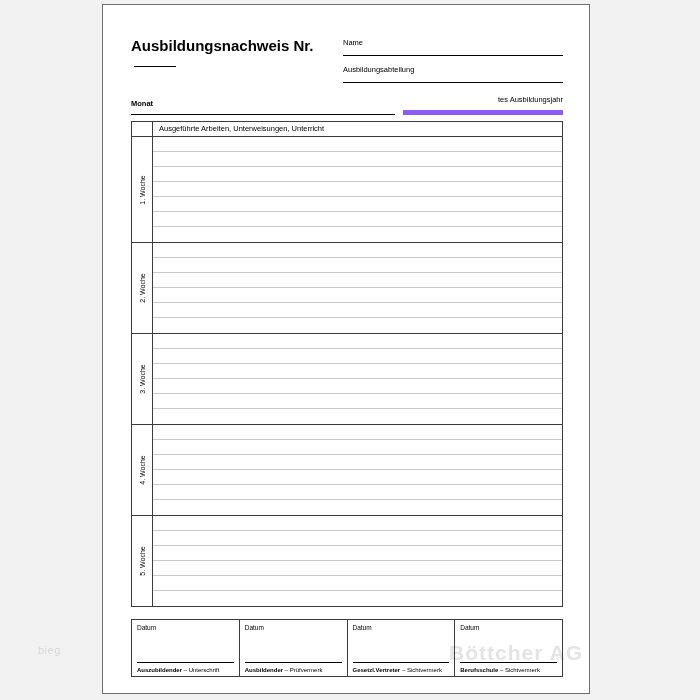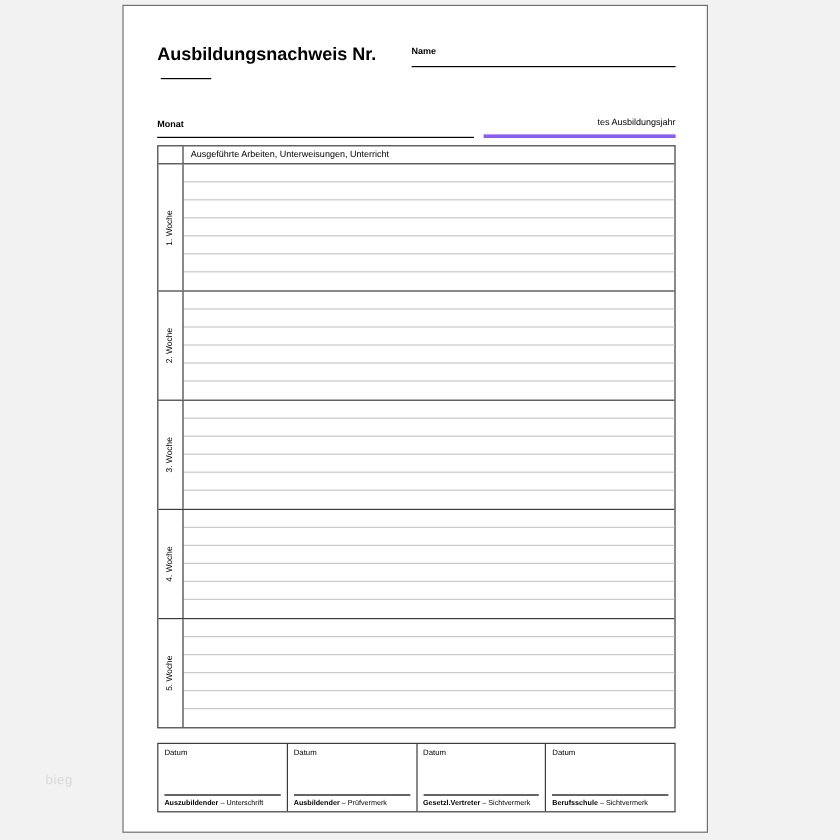--- a/index.html
+++ b/index.html
@@ -87,21 +87,20 @@
   }
   .hdr-right {
     flex: 1;
     padding-top: 12px;
   }
   .field {
     position: relative;
     height: 20px;
     border-bottom: 1px solid #000;
     margin-bottom: 6px;
-    font-weight: bold;
   }
   .field .lbl {
     font-size: 7.5px;
     color: #000;
     position: absolute;
     left: 0;
     top: 3px;
   }
 
   
@@ -120,21 +119,21 @@
   .monat-field .lbl {
     font-size: 7.5px;
     position: absolute;
     left: 0;
     top: 1px;
     font-weight: bold;
   }
   .jahr-field {
     position: relative;
     width: 160px;
-    border-bottom: 3px solid #8b5cf6;
+    border-bottom: 5px solid #8b5cf6;
     height: 16px;
     margin-left: 8px;
     text-align: left;
   }
   .jahr-field .lbl {
     font-size: 7.5px;
     position: absolute;
     right: 0;
     top: 1px;
   }
@@ -232,30 +231,34 @@
   }
   .sig .cap b { font-weight: bold; }
 </style>
 </head>
 <body>
 
 <div class="canvas-watermark">bieg</div>
 
 <div class="page">
 
+  <div class="sheet-watermark">Böttcher AG</div>
 
   <div class="inner">
 
     <div class="hdr">
       <div class="hdr-left">
         <span class="title">Ausbildungsnachweis Nr.</span><span class="title-rule"></span>
       </div>
       <div class="hdr-right">
         <div class="field">
           <span class="lbl">Name</span>
+        </div>
+        <div class="field">
+          <span class="lbl">Ausbildungsabteilung</span>
         </div>
       </div>
     </div>
 
     <div class="monat-row">
       <div class="monat-field">
         <span class="lbl">Monat</span>
       </div>
       <div class="jahr-field">
         <span class="lbl">tes Ausbildungsjahr</span>

